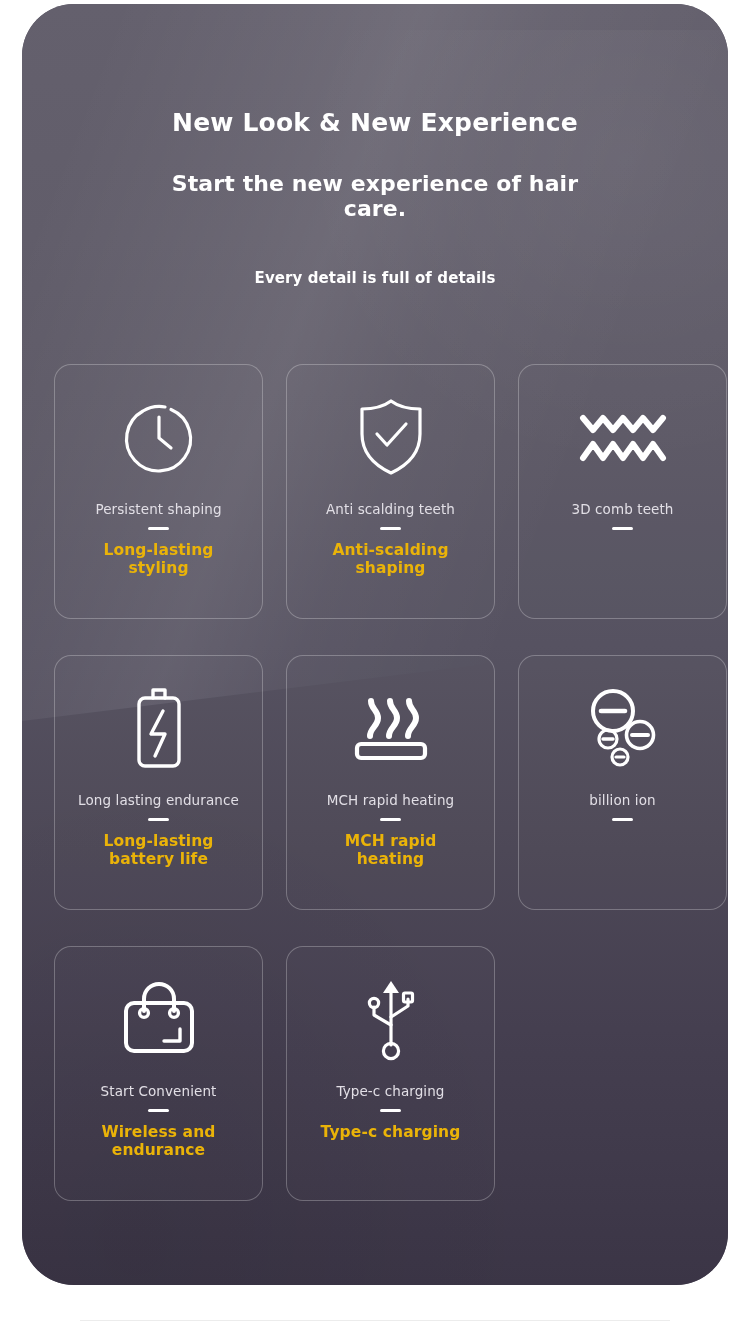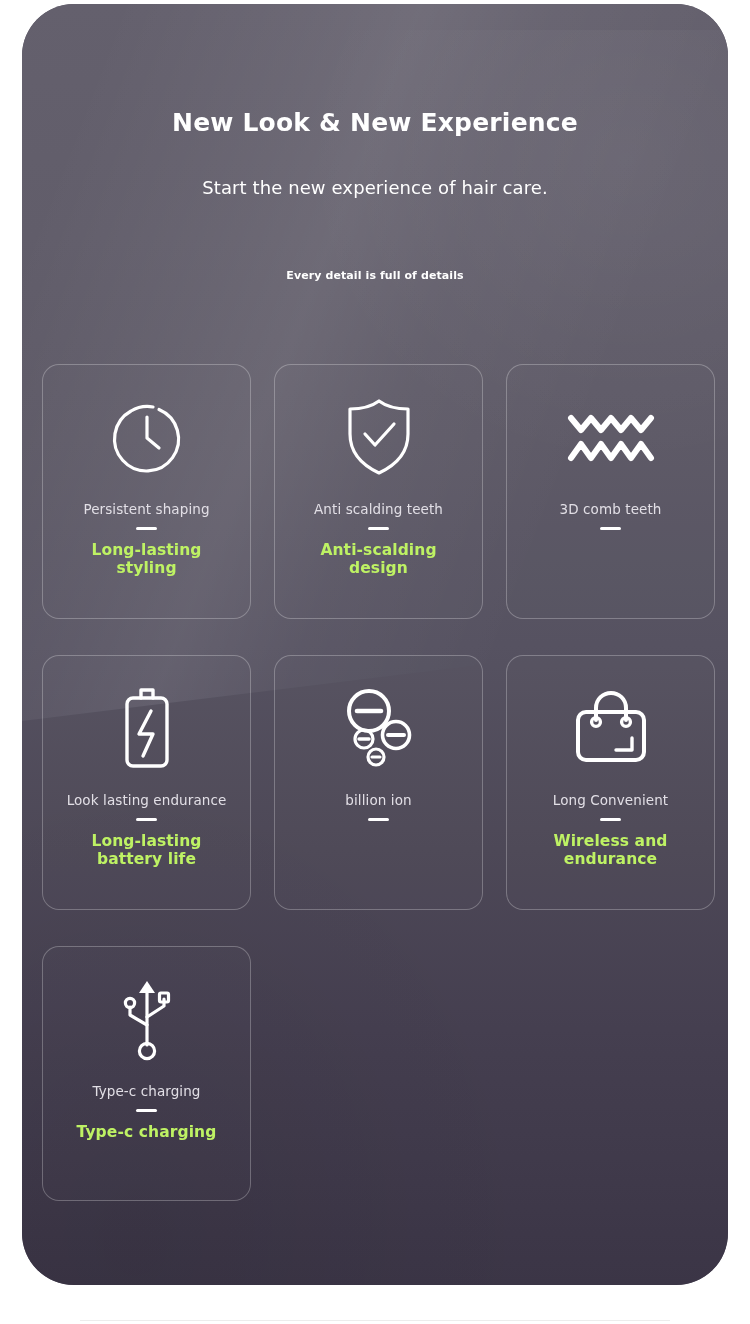--- a/index.html
+++ b/index.html
@@ -110,40 +110,40 @@
     top: 105px;
     font-size: 25px;
     font-weight: 700;
     letter-spacing: 0.2px;
     line-height: 1.1;
   }
   .head-sub {
     position: absolute;
     left: 50%;
     transform: translateX(-50%);
-    top: 174px;
+    top: 168px;
     width: 430px;
-    font-size: 18px;
-    font-weight: 400;
+    font-size: 22px;
+    font-weight: 700;
     line-height: 1.12;
     letter-spacing: 0.1px;
   }
   .head-tag {
     position: absolute;
     left: 0; right: 0;
     top: 265px;
-    font-size: 11px;
+    font-size: 15px;
     font-weight: 700;
     letter-spacing: 0.1px;
   }
 
   
   .grid {
     position: absolute;
-    left: 20px;
+    left: 32px;
     top: 360px;
     width: 674px;
     display: grid;
     grid-template-columns: repeat(3, 209px);
     column-gap: 23px;
     row-gap: 36px;
   }
   .card {
     position: relative;
     height: 255px;
@@ -177,21 +177,21 @@
     margin-top: 4px;
   }
   .card-rule {
     width: 21px;
     height: 3px;
     border-radius: 2px;
     background: #ffffff;
     margin: 10px 0 0 0;
   }
   .card-title {
-    color: #bef264;
+    color: #eab308;
     font-size: 15.5px;
     font-weight: 700;
     line-height: 1.16;
     text-align: center;
     letter-spacing: 0.1px;
     margin-top: 12px;
     width: 230px;
     white-space: pre-line;
   }
 
@@ -242,21 +242,21 @@
         <div class="card">
           <div class="card-icon">
             <svg width="72" height="82" viewBox="0 0 72 82" fill="none" stroke="#ffffff" stroke-width="3.2" stroke-linecap="round" stroke-linejoin="round">
               <path d="M36 5 C28 11 16 13 7 13 L7 38 C7 58 21 70 36 77 C51 70 65 58 65 38 L65 13 C56 13 44 11 36 5 Z"></path>
               <path d="M22 38 L32 49 L51 28"></path>
             </svg>
           </div>
           <div class="card-label">Anti scalding teeth</div>
           <div class="card-rule"></div>
           <div class="card-title">Anti-scalding
-design</div>
+shaping</div>
         </div>
 
 
         <div class="card">
           <div class="card-icon">
             <svg width="90" height="62" viewBox="0 0 90 62" fill="none" stroke="#ffffff" stroke-width="6" stroke-linecap="round" stroke-linejoin="round">
               <path d="M5 12 L15 24 L25 12 L35 24 L45 12 L55 24 L65 12 L75 24 L85 12"></path>
               <path d="M5 52 L15 38 L25 52 L35 38 L45 52 L55 38 L65 52 L75 38 L85 52"></path>
             </svg>
           </div>
@@ -265,26 +265,40 @@
         </div>
 
         <div class="card">
           <div class="card-icon">
             <svg width="56" height="84" viewBox="0 0 56 84" fill="none" stroke="#ffffff" stroke-width="3.4" stroke-linecap="round" stroke-linejoin="round">
               <rect x="8" y="12" width="40" height="68" rx="6"></rect>
               <path d="M22 12 L22 4 L34 4 L34 12"></path>
               <path d="M32 25 L20 48 L34 48 L24 70"></path>
             </svg>
           </div>
-          <div class="card-label">Look lasting endurance</div>
+          <div class="card-label">Long lasting endurance</div>
           <div class="card-rule"></div>
           <div class="card-title">Long-lasting
 battery life</div>
         </div>
 
+        <div class="card">
+          <div class="card-icon">
+            <svg width="76" height="72" viewBox="0 0 76 72" fill="none" stroke="#ffffff" stroke-linecap="round" stroke-linejoin="round">
+              <path d="M17 44 C17 36 25 34 25 26 C25 18 18 17 18 9" stroke-width="6"></path>
+              <path d="M36 44 C36 36 44 34 44 26 C44 18 37 17 37 9" stroke-width="6"></path>
+              <path d="M55 44 C55 36 63 34 63 26 C63 18 56 17 56 9" stroke-width="6"></path>
+              <rect x="4" y="52" width="68" height="14" rx="4" stroke-width="4.2"></rect>
+            </svg>
+          </div>
+          <div class="card-label">MCH rapid heating</div>
+          <div class="card-rule"></div>
+          <div class="card-title">MCH rapid
+heating</div>
+        </div>
 
         <div class="card">
           <div class="card-icon">
             <svg width="82" height="84" viewBox="0 0 82 84" fill="none" stroke="#ffffff" stroke-linecap="round">
               <circle cx="31" cy="25" r="20" stroke-width="4"></circle>
               <line x1="19" y1="25" x2="43" y2="25" stroke-width="4.6"></line>
               <circle cx="58" cy="49" r="13.5" stroke-width="3.6"></circle>
               <line x1="50" y1="49" x2="66" y2="49" stroke-width="4"></line>
               <circle cx="26" cy="53" r="9" stroke-width="3.2"></circle>
               <line x1="21" y1="53" x2="31" y2="53" stroke-width="3.4"></line>
@@ -299,21 +313,21 @@
         <div class="card">
           <div class="card-icon">
             <svg width="78" height="76" viewBox="0 0 78 76" fill="none" stroke="#ffffff" stroke-linecap="round" stroke-linejoin="round">
               <rect x="6" y="22" width="66" height="48" rx="8" stroke-width="4"></rect>
               <path d="M24 30 L24 18 C24 9 31 3 39 3 C47 3 54 9 54 18 L54 30" stroke-width="4"></path>
               <circle cx="24" cy="32" r="4.4" stroke-width="3.4"></circle>
               <circle cx="54" cy="32" r="4.4" stroke-width="3.4"></circle>
               <path d="M44 60 L60 60 L60 48" stroke-width="3.4"></path>
             </svg>
           </div>
-          <div class="card-label">Long Convenient</div>
+          <div class="card-label">Start Convenient</div>
           <div class="card-rule"></div>
           <div class="card-title">Wireless and
 endurance</div>
         </div>
 
         <div class="card">
           <div class="card-icon">
             <svg width="66" height="84" viewBox="0 0 66 84" fill="none" stroke="#ffffff" stroke-width="3.2" stroke-linecap="round" stroke-linejoin="round">
               <line x1="33" y1="8" x2="33" y2="68"></line>
               <path d="M25 16 L33 4 L41 16 Z" fill="#ffffff" stroke="none"></path>

